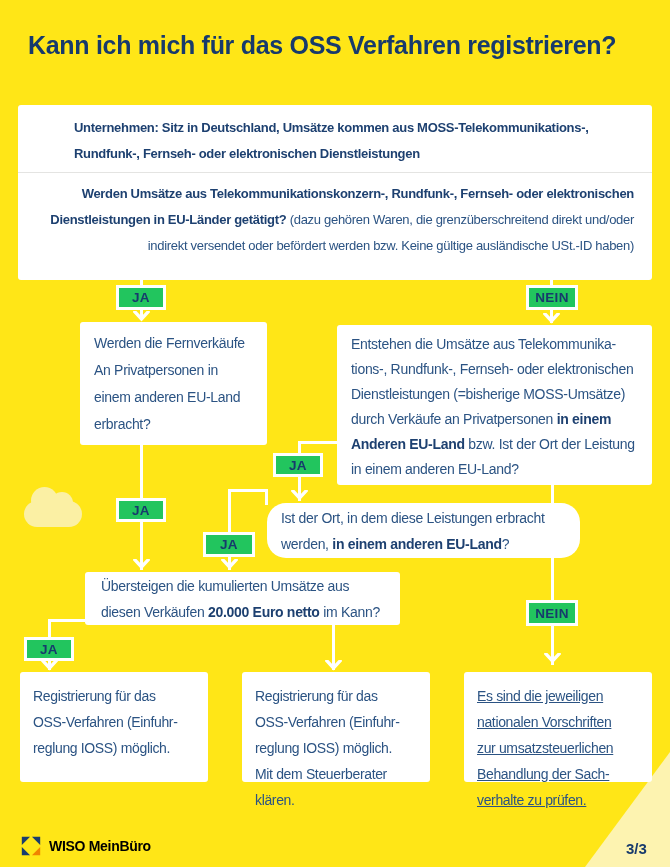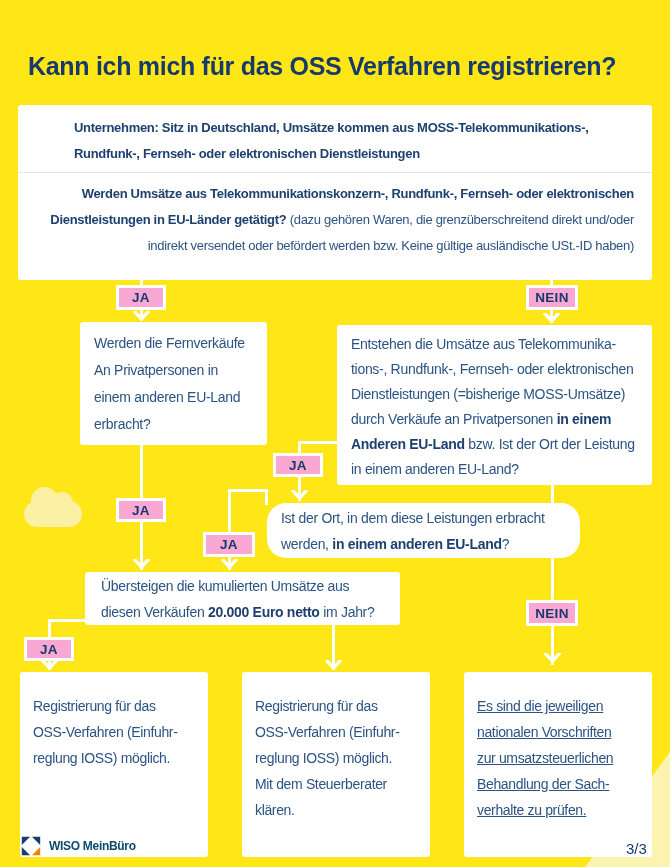--- a/index.html
+++ b/index.html
@@ -10,74 +10,74 @@
   #page{
     position:relative;
     width:670px;height:867px;
     background:#ffe617;
     overflow:hidden;
     margin:0 auto;
   }
   
   #title{
     position:absolute;left:28px;top:31px;width:620px;
-    font-size:25px;font-weight:bold;color:#173a6c;letter-spacing:-0.3px;margin-top:21px;
+    font-size:25px;font-weight:bold;color:#173a6c;letter-spacing:-0.3px;
   }
   
   .box{
     position:absolute;background:#ffffff;border-radius:3px;
     color:#2b5383;letter-spacing:-0.3px;
   }
   .b{font-weight:bold;color:#1d4070;}
   #intro-box{left:18px;top:105px;width:634px;height:175px;}
   #intro-top{
     padding:10px 18px 0 18px;font-size:13px;line-height:26px;
     font-weight:bold;color:#1d4070;height:52px;margin-left:38px;
   }
   #intro-divider{height:1px;background:#e4e4e2;margin:5px 0 4px 0;}
   #intro-bottom{padding:4px 18px 0 18px;font-size:13px;line-height:26px;text-align:right;}
   #q-left{left:80px;top:322px;width:187px;height:123px;padding:8px 14px;box-sizing:border-box;font-size:14px;line-height:27px;}
   #q-right{left:337px;top:325px;width:315px;height:160px;padding:7px 14px;box-sizing:border-box;font-size:14px;line-height:25px;}
   #q-ort{left:267px;top:503px;width:313px;height:55px;padding:2px 14px;box-sizing:border-box;font-size:14px;line-height:26px;border-radius:19px;}
   #q-schwelle{left:85px;top:572px;width:315px;height:53px;padding:1px 16px;box-sizing:border-box;font-size:14px;line-height:26px;}
   .result{
-    width:188px;height:185px;top:672px;padding:21px 13px;box-sizing:border-box;
+    width:188px;height:110px;top:672px;padding:11px 13px;box-sizing:border-box;
     font-size:14px;line-height:26px;white-space:pre-line;letter-spacing:-0.35px;
   }
   #res-left{left:20px;}
   #res-mid{left:242px;}
   #res-right{left:464px;text-decoration:underline;}
   
   .vline,.hline{position:absolute;background:#ffffff;z-index:1;}
   .vline{width:3px;}
   .hline{height:3px;}
   .box{z-index:2;}
   .badge,.arr{z-index:3;}
   .arr{position:absolute;}
   
   .badge{
     position:absolute;
-    background:#f9a8d4;border:3px solid #ffffff;box-sizing:border-box;
+    background:#22c55e;border:3px solid #ffffff;box-sizing:border-box;
     display:flex;align-items:center;justify-content:center;
     font-weight:bold;font-size:13.5px;color:#173a6c;letter-spacing:0.3px;
   }
   
   .cloud{position:absolute;left:24px;top:501px;width:58px;height:26px;background:#fbf0a4;border-radius:14px;}
   .cloud::before{content:"";position:absolute;left:7px;top:-14px;width:27px;height:27px;border-radius:50%;background:#fbf0a4;}
   .cloud::after{content:"";position:absolute;left:27px;top:-9px;width:22px;height:22px;border-radius:50%;background:#fbf0a4;}
   #wedge{
     position:absolute;left:585px;top:752px;width:85px;height:115px;
     background:#fdf3b0;
     clip-path:polygon(100% 0,100% 100%,0 100%);
     z-index:0;
   }
   
   #footer{position:absolute;left:20px;top:835px;display:flex;align-items:center;gap:7px;z-index:4;}
-  #brand-text{font-size:12px;font-weight:bold;color:#0c4a6e;letter-spacing:-0.3px;}
-  #page-num{position:absolute;left:626px;top:840px;font-size:15px;font-weight:normal;color:#173a6c;z-index:4;}
+  #brand-text{font-size:14px;font-weight:bold;color:#000000;letter-spacing:-0.3px;}
+  #page-num{position:absolute;left:626px;top:840px;font-size:15px;font-weight:bold;color:#173a6c;z-index:4;}
 </style>
 </head>
 <body>
 
 <div id="page">
 
   <div id="wedge"></div>
   <div class="cloud"></div>
 
   <div id="title">Kann ich mich für das OSS Verfahren registrieren?</div>
@@ -125,21 +125,21 @@
     <div id="intro-divider"></div>
     <div id="intro-bottom"><span class="b">Werden Umsätze aus Telekommunikationskonzern-, Rundfunk-, Fernseh- oder elektronischen Dienstleistungen in EU-Länder getätigt?</span> <span>(dazu gehören Waren, die grenzüberschreitend direkt und/oder indirekt versendet oder befördert werden bzw. Keine gültige ausländische USt.-ID haben)</span></div>
   </div>
 
   <div class="box" id="q-left">Werden die Fernverkäufe An Privatpersonen in einem anderen EU-Land erbracht?</div>
 
   <div class="box" id="q-right"><span>Entstehen die Umsätze aus Telekommunika-tions-, Rundfunk-, Fernseh- oder elektronischen Dienstleistungen (=bisherige MOSS-Umsätze) durch Verkäufe an Privatpersonen </span><span class="b">in einem Anderen EU-Land</span><span> bzw. Ist der Ort der Leistung in einem anderen EU-Land?</span></div>
 
   <div class="box" id="q-ort"><span>Ist der Ort, in dem diese Leistungen erbracht werden,  </span><span class="b">in einem anderen EU-Land</span><span>?</span></div>
 
-  <div class="box" id="q-schwelle"><span>Übersteigen die kumulierten Umsätze aus diesen Verkäufen </span><span class="b">20.000 Euro netto</span><span> im Jahr?</span></div>
+  <div class="box" id="q-schwelle"><span>Übersteigen die kumulierten Umsätze aus diesen Verkäufen </span><span class="b">20.000 Euro netto</span><span> im Kann?</span></div>
 
   <div class="box result" id="res-left">Registrierung für das
 OSS-Verfahren (Einfuhr-
 reglung IOSS) möglich.</div>
   <div class="box result" id="res-mid">Registrierung für das
 OSS-Verfahren (Einfuhr-
 reglung IOSS) möglich.
 Mit dem Steuerberater
 klären.</div>
   <div class="box result" id="res-right">Es sind die jeweiligen

